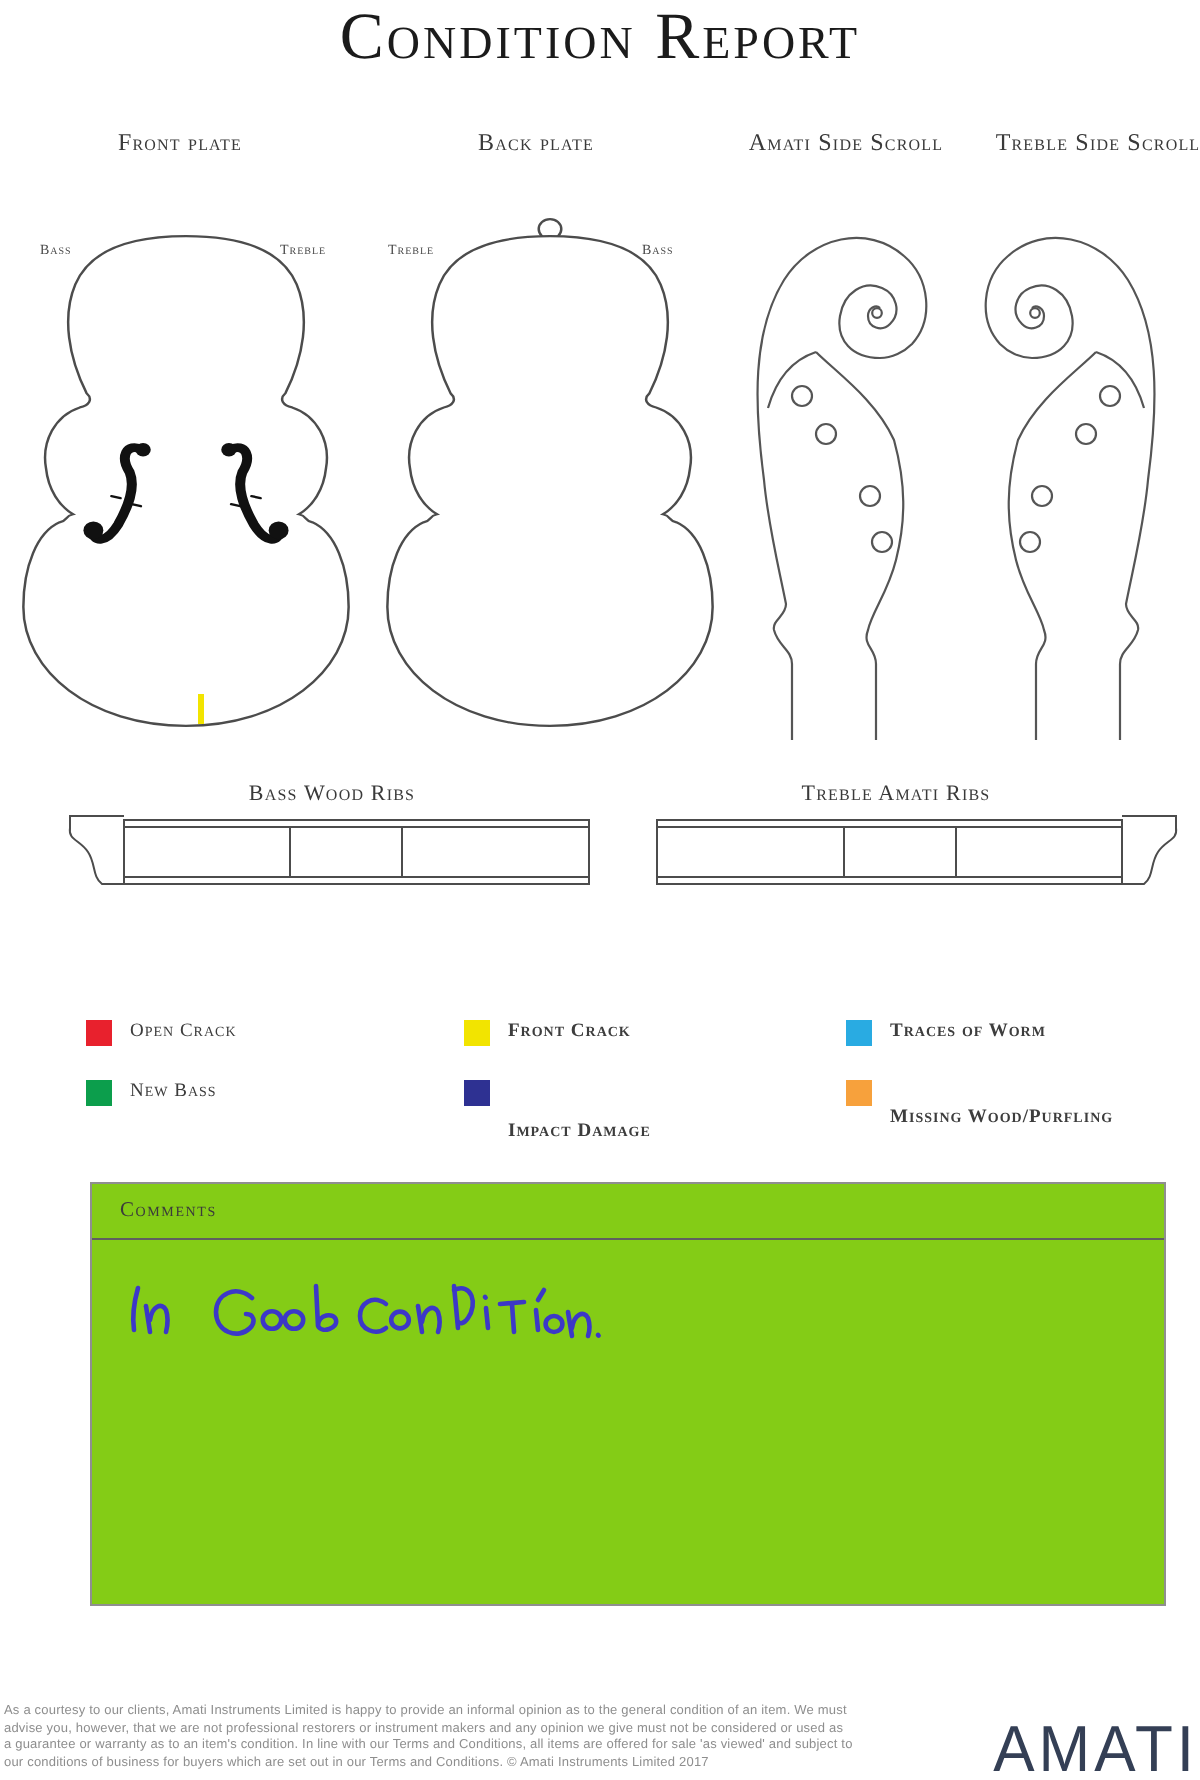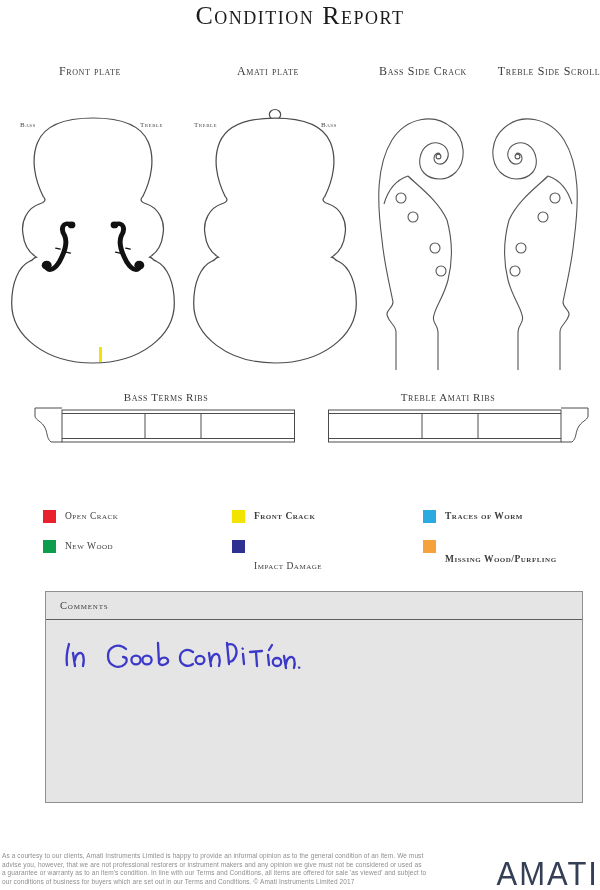--- a/index.html
+++ b/index.html
@@ -4,21 +4,21 @@
 <style>
   html,body { margin:0; padding:0; background:#ffffff; }
   #page {
     position:relative; width:600px; height:890px; background:#ffffff;
     overflow:hidden; font-family:"Liberation Serif", serif; color:#2e2e2e;
   }
   .abs { position:absolute; }
 
   .page-title {
     top:1px; left:0; width:600px; text-align:center;
-    font-size:26px; letter-spacing:1.5px; color:#1b1b1b;
+    font-size:33px; letter-spacing:1.5px; color:#1b1b1b;
     font-variant:small-caps; font-weight:normal;
   }
   .diagram-title {
     top:64px; transform:translateX(-50%);
     font-size:12px; letter-spacing:.6px; color:#3a3a3a; font-variant:small-caps;
     white-space:nowrap;
   }
   .ribs-title {
     top:391px; transform:translateX(-50%);
     font-size:11px; letter-spacing:.6px; color:#3a3a3a; font-variant:small-caps;
@@ -40,21 +40,21 @@
 
   .legend-item { display:flex; align-items:center; height:14px; }
   .swatch { width:13px; height:13px; display:inline-block; }
   .legend-label {
     margin-left:9px; font-size:9.5px; letter-spacing:.5px; color:#3d3d3d;
     font-variant:small-caps; white-space:nowrap;
   }
 
   .comments-box {
     left:45px; top:591px; width:538px; height:212px;
-    border:1px solid #8f8f8f; background:#e5e5e5; box-sizing:border-box;
+    border:1px solid #8f8f8f; background:#84cc16; box-sizing:border-box;
   }
   .comments-header {
     height:27px; border-bottom:1px solid #5f5f5f; display:flex; align-items:center;
   }
   .comments-header-label {
     margin-left:14px; font-size:10.5px; letter-spacing:.8px; color:#3b3b3b;
     font-variant:small-caps;
   }
   .ink { fill:none; stroke-width:2.3; stroke-linecap:round; stroke-linejoin:round; }
   .sr-only { position:absolute; width:1px; height:1px; overflow:hidden; clip:rect(0 0 0 0); }
@@ -95,22 +95,22 @@
         <line class="line" x1="29" y1="32.5" x2="261.5" y2="32.5"></line>
         <line class="line" x1="112" y1="7.5" x2="112" y2="32.5"></line>
         <line class="line" x1="168" y1="7.5" x2="168" y2="32.5"></line>
       </g>
     </defs>
   </svg>
 
   <div class="abs page-title">Condition Report</div>
 
   <div class="abs diagram-title" style="left:90px">Front plate</div>
-  <div class="abs diagram-title" style="left:268px">Amati plate</div>
-  <div class="abs diagram-title" style="left:423px">Bass Side Crack</div>
+  <div class="abs diagram-title" style="left:268px">Back plate</div>
+  <div class="abs diagram-title" style="left:423px">Amati Side Scroll</div>
   <div class="abs diagram-title" style="left:549px">Treble Side Scroll</div>
 
   <svg class="abs" style="left:-3px; top:112px;" width="192" height="257" viewBox="0 0 170 255" preserveAspectRatio="none">
     <use href="#violin-body"></use>
     <g>
       <path class="fhole" d="M66,112 C58,108 56,116 60,123 C63,131 59,141 55,149 C50,158 44,159 43,151"></path>
       <circle class="fhole-eye" cx="66" cy="112" r="3.4"></circle>
       <circle class="fhole-eye" cx="44" cy="152" r="4.4"></circle>
       <path class="nick" d="M52,135 L56,136"></path>
         <path class="nick" d="M61,139 L65,140"></path>
@@ -134,21 +134,21 @@
   <div class="abs edge-label" style="left:194px; top:121px">Treble</div>
   <div class="abs edge-label" style="left:321px; top:121px">Bass</div>
 
   <svg class="abs" style="left:368px; top:102px;" width="100" height="270" viewBox="0 0 100 270">
     <use href="#scroll-shape"></use>
   </svg>
   <svg class="abs" style="left:488px; top:102px;" width="100" height="270" viewBox="0 0 100 270">
     <use href="#scroll-shape" transform="translate(100,0) scale(-1,1)"></use>
   </svg>
 
-  <div class="abs ribs-title" style="left:166px">Bass Terms Ribs</div>
+  <div class="abs ribs-title" style="left:166px">Bass Wood Ribs</div>
   <div class="abs ribs-title" style="left:448px">Treble Amati Ribs</div>
   <svg class="abs" style="left:33px; top:406px;" width="262" height="40" viewBox="0 0 262 40">
     <use href="#ribs-shape"></use>
   </svg>
   <svg class="abs" style="left:328px; top:406px;" width="262" height="40" viewBox="0 0 262 40">
     <use href="#ribs-shape" transform="translate(262,0) scale(-1,1)"></use>
   </svg>
 
   <div class="abs legend-item" style="left:43px; top:509px">
     <span class="swatch" style="background-color: rgb(232, 33, 45);"></span>
@@ -157,25 +157,25 @@
   <div class="abs legend-item" style="left:232px; top:509px">
     <span class="swatch" style="background-color: rgb(242, 228, 0);"></span>
     <span class="legend-label" style="font-weight: bold;">Front Crack</span>
   </div>
   <div class="abs legend-item" style="left:423px; top:509px">
     <span class="swatch" style="background-color: rgb(41, 171, 226);"></span>
     <span class="legend-label" style="font-weight: bold;">Traces of Worm</span>
   </div>
   <div class="abs legend-item" style="left:43px; top:539px">
     <span class="swatch" style="background-color: rgb(12, 158, 76);"></span>
-    <span class="legend-label" style="font-weight: normal;">New Wood</span>
+    <span class="legend-label" style="font-weight: normal;">New Bass</span>
   </div>
   <div class="abs legend-item" style="left:232px; top:539px">
     <span class="swatch" style="background-color: rgb(46, 49, 146);"></span>
-    <span class="legend-label" style="font-weight: normal; margin-top: 40px;">Impact Damage</span>
+    <span class="legend-label" style="font-weight: bold; margin-top: 40px;">Impact Damage</span>
   </div>
   <div class="abs legend-item" style="left:423px; top:539px">
     <span class="swatch" style="background-color: rgb(247, 161, 60);"></span>
     <span class="legend-label" style="font-weight: bold; margin-top: 25px;">Missing Wood/Purfling</span>
   </div>
 
   <div class="abs comments-box">
     <div class="comments-header">
       <span class="comments-header-label">Comments</span>
     </div>

